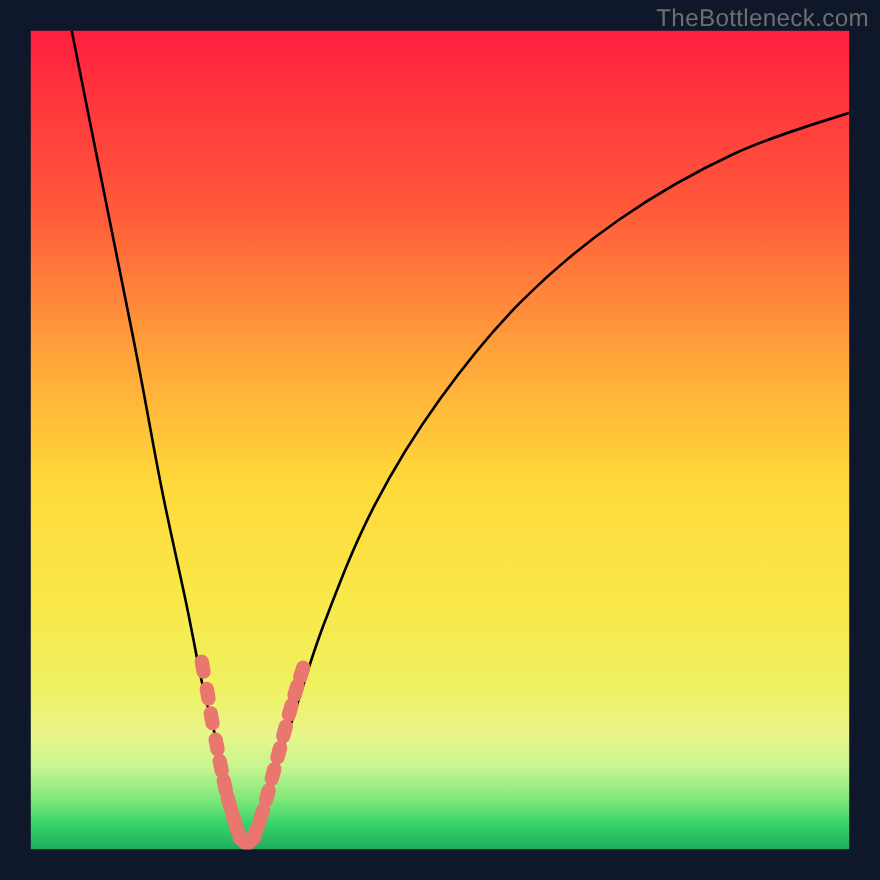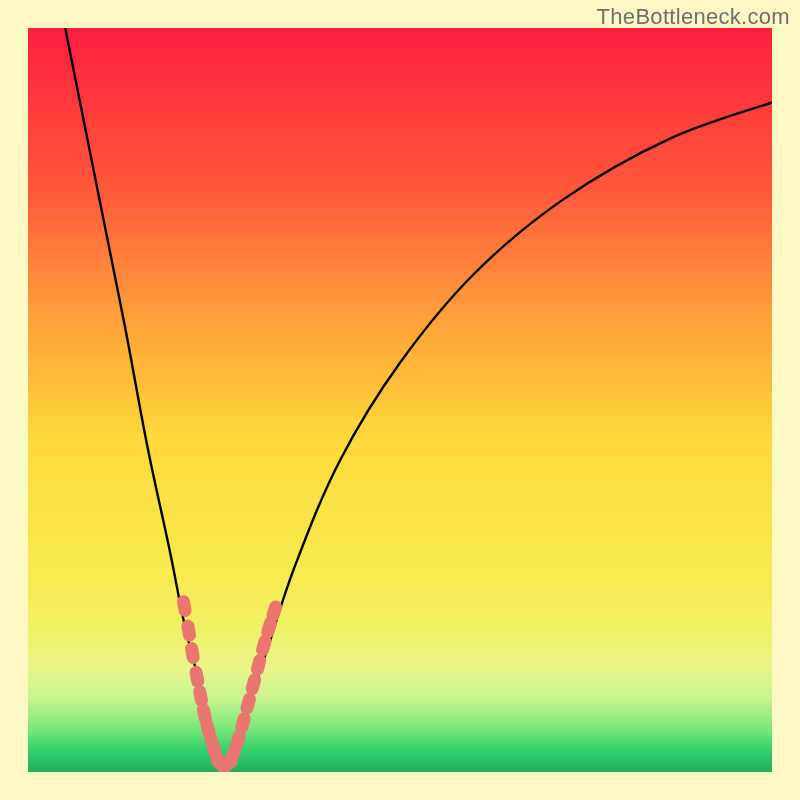--- a/index.html
+++ b/index.html
@@ -10,21 +10,21 @@
     background: #000;
     overflow: hidden;
     font-family: Arial, Helvetica, sans-serif;
   }
   .frame {
     position: absolute;
     top: 0;
     left: 0;
     width: 800px;
     height: 800px;
-    background: #fef9c3;
+    background: #0f172a;
   }
   .plot-area {
     position: absolute;
     top: 28px;
     left: 28px;
     width: 744px;
     height: 744px;
     background: linear-gradient(to bottom,
       #ff1f3f 0%,
       #ff5a3a 22%,

